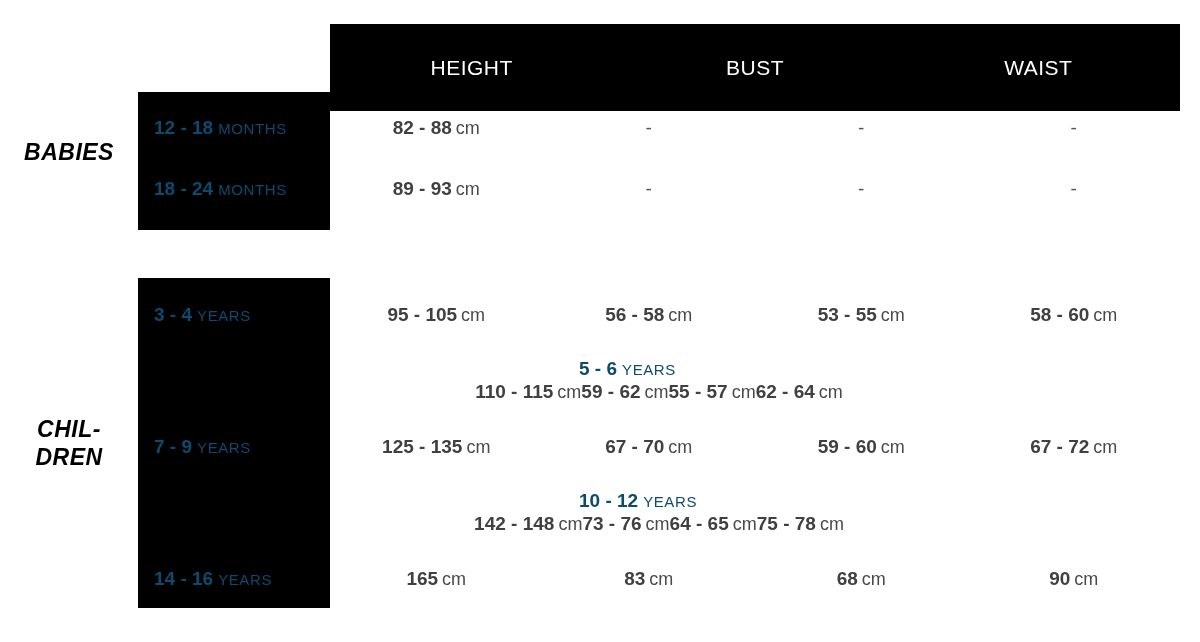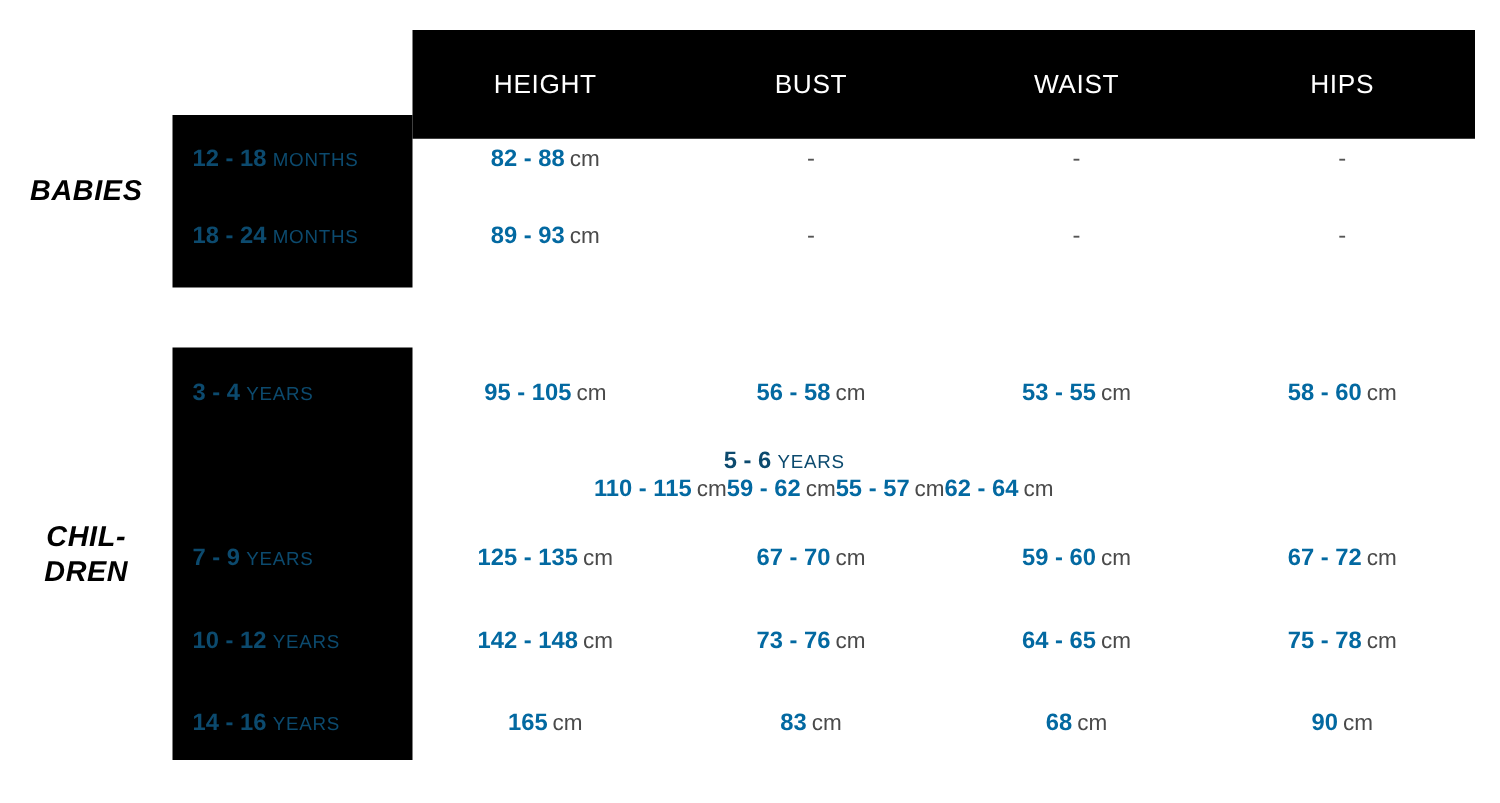--- a/index.html
+++ b/index.html
@@ -116,21 +116,21 @@
   }
   .cell {
     flex: 1 1 0;
     text-align: center;
     font-size: 19px;
     color: #4a4a4a;
     white-space: nowrap;
   }
   .cell .val {
     font-weight: bold;
-    color: #0369a1;
+    color: #404040;
     font-size: 19px;
   }
   .cell .suffix {
     font-weight: normal;
     color: #4a4a4a;
     font-size: 18px;
     margin-left: 4px;
     margin-top: 16px;
   }
   .cell.dash {
@@ -141,21 +141,20 @@
 </style>
 </head>
 <body>
 
 <div class="sheet">
 
   <div class="header-bar">
     <div class="header-cell">HEIGHT</div>
     <div class="header-cell">BUST</div>
     <div class="header-cell">WAIST</div>
-    <div class="header-cell">HIPS</div>
   </div>
 
   <div class="label-block" id="babies-block"></div>
   <div class="label-block" id="children-block"></div>
 
   <div class="group-name" id="babies-name">BABIES</div>
   <div class="group-name" id="children-name">CHIL-<br>DREN</div>
 
   <div class="row" style="top:105px;">
     <div class="row-label">
@@ -238,21 +237,21 @@
       </div>
       <div class="cell">
         <span class="val">59 - 60</span><span class="suffix">cm</span>
       </div>
       <div class="cell">
         <span class="val">67 - 72</span><span class="suffix">cm</span>
       </div>
     </div>
   </div>
 
-  <div class="row" style="top:490px;">
+  <div class="row" style="top:490px;flex-direction:column;">
     <div class="row-label">
       <span class="num">10 - 12</span><span class="unit">YEARS</span>
     </div>
     <div class="cells">
       <div class="cell">
         <span class="val">142 - 148</span><span class="suffix">cm</span>
       </div>
       <div class="cell">
         <span class="val">73 - 76</span><span class="suffix">cm</span>
       </div>

